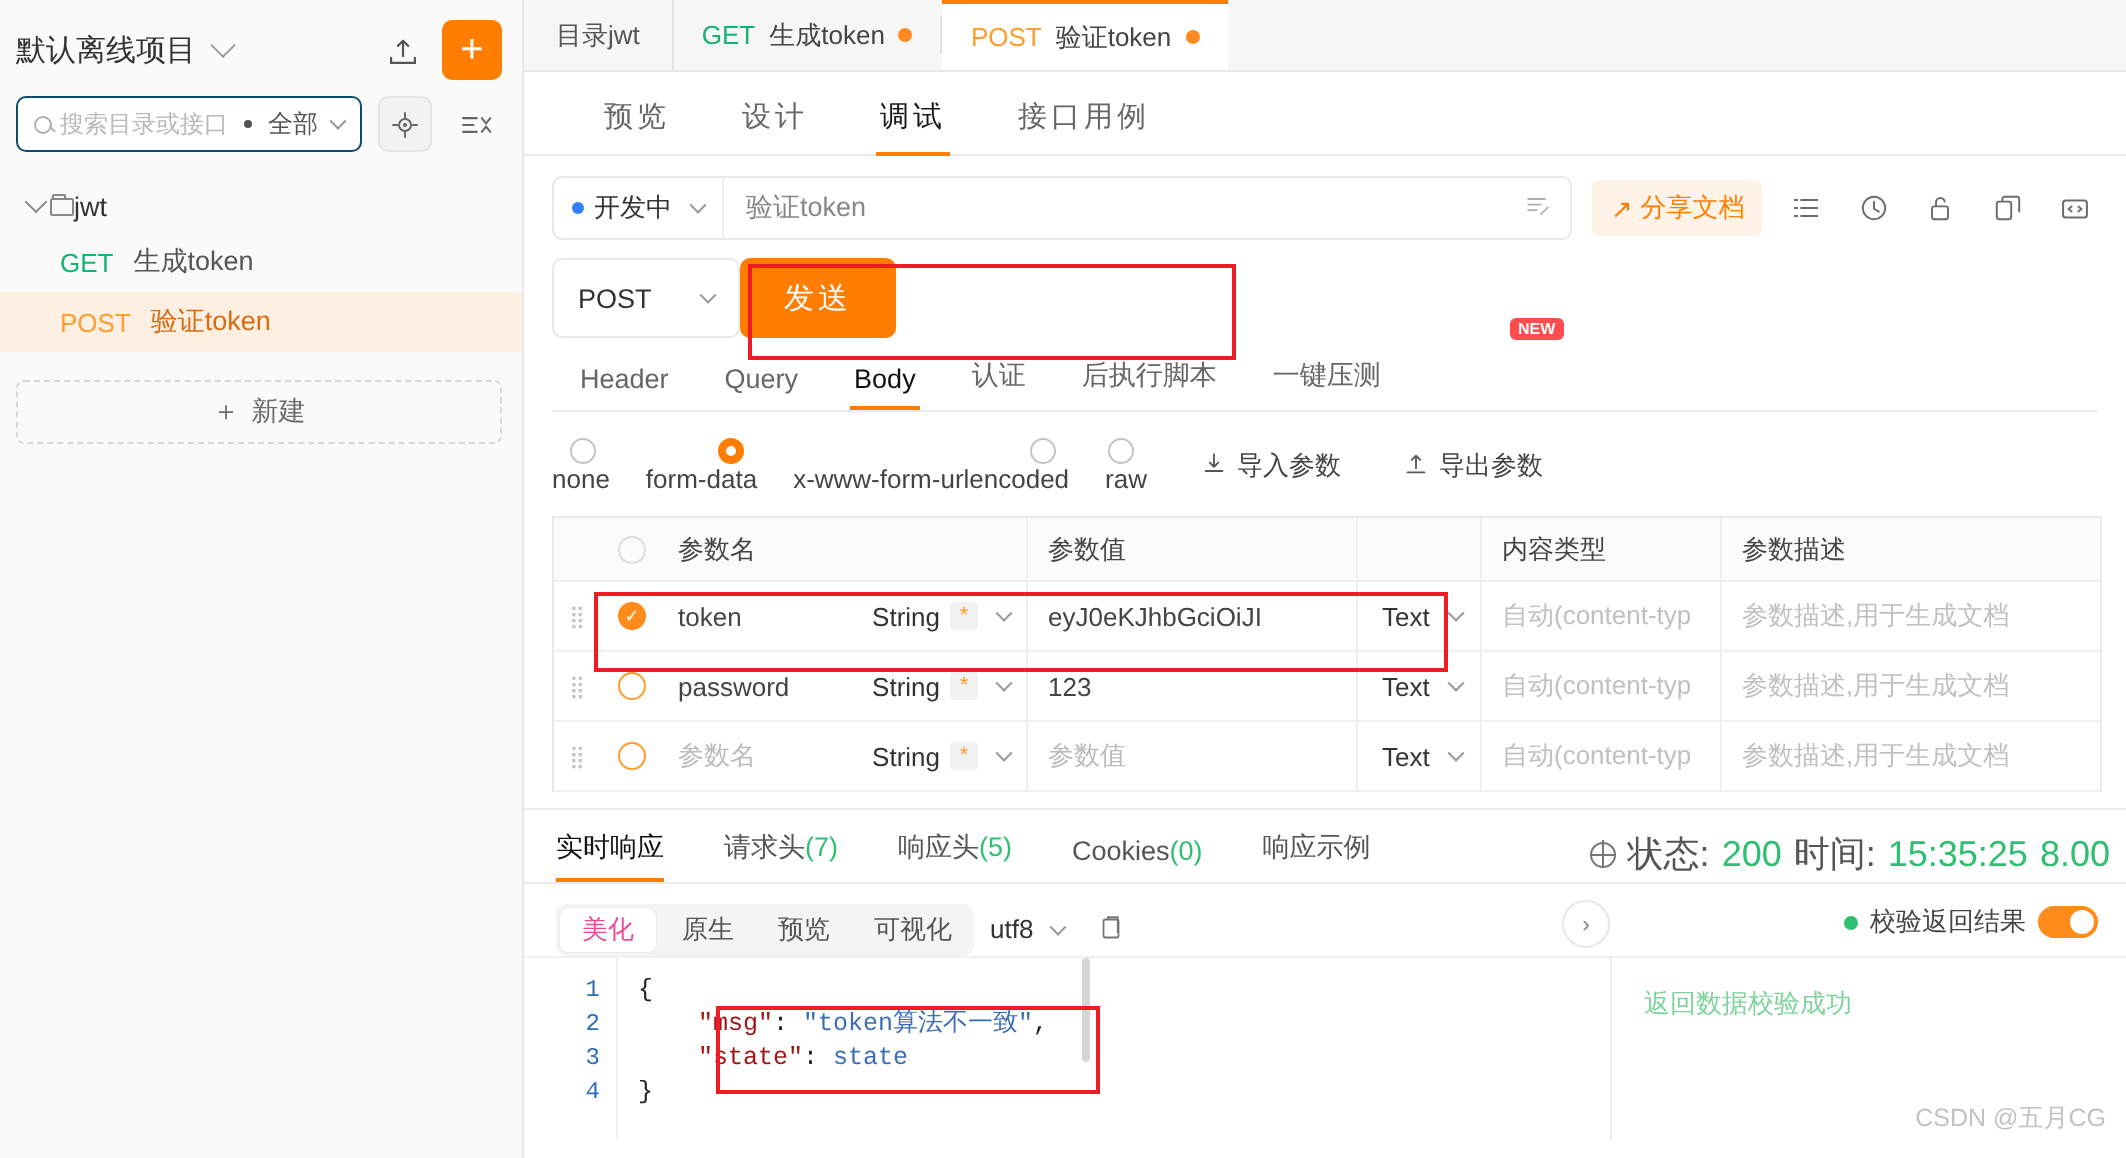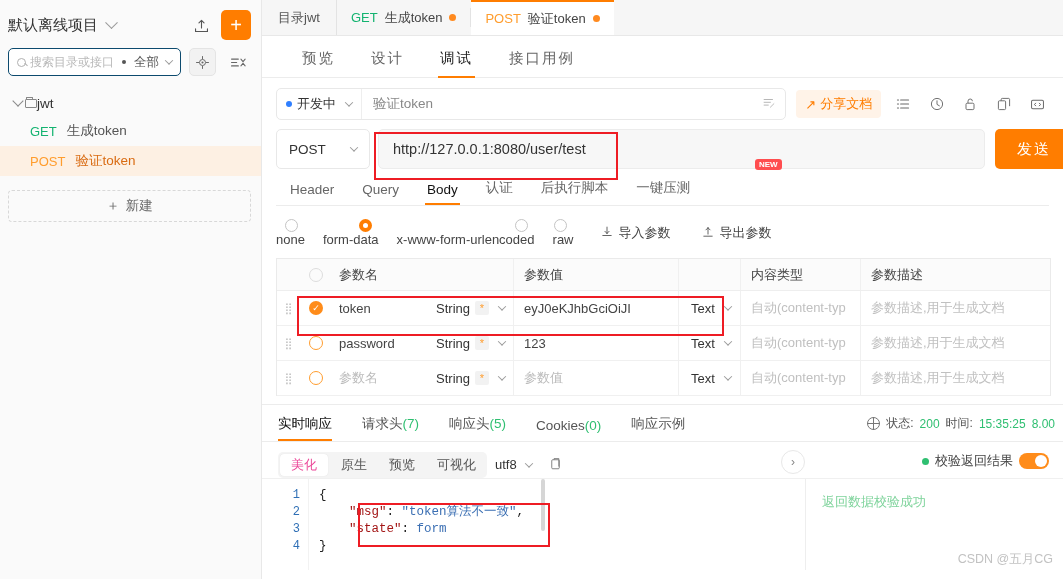--- a/index.html
+++ b/index.html
@@ -221,21 +221,21 @@
   .c-desc { flex: 0 0 190px; padding-left: 10px; color:#c0c0c0; border-left:1px solid #f0f0f0; height:100%; display:flex;align-items:center; overflow:hidden; white-space:nowrap;}
 
   
   .resp-wrap { margin-top: 8px; border-top:1px solid #ececec; }
   .resp-tabs { display:flex; align-items:flex-end; padding: 10px 0 0 16px; position:relative; }
   .rtab { padding: 0 18px 8px 0; margin-right: 12px; font-size:13.5px; color:#555; cursor:pointer; position:relative;}
   .rtab.active { color:#111; font-weight:500;}
   .rtab.active::after { content:''; position:absolute; left:0; right:18px; bottom:0; height:2.5px; background:#ff7d00;}
   .cnt { color:#2fbf71; }
   .status-info {
-    position:absolute; right: 8px; top: 10px; display:flex;align-items:center;gap:6px; font-size:12px; color:#555;
+    position:absolute; right: 8px; top: 10px; display:flex;align-items:center;gap:6px; font-size:18px; color:#555;
   }
   .globe { width:13px;height:13px;border:1.3px solid #777;border-radius:50%; position:relative;}
   .globe::after{content:'';position:absolute;left:5px;top:-1.3px;width:0;height:13px;border-left:1.3px solid #777;}
   .globe::before{content:'';position:absolute;left:-1.3px;top:5px;width:13px;height:0;border-top:1.3px solid #777;}
   .g-ok { color:#2fbf71; }
   .resp-tabs-line { height:1px; background:#ececec; }
 
   .fmt-row { display:flex; align-items:center; padding: 9px 0 0 16px; position:relative; height:36px;}
   .fmt-group { display:flex; align-items:center; background:#f4f4f4; border-radius:5px; height:26px; }
   .fmt { padding: 0 11px; font-size:13px; color:#555; cursor:pointer; line-height:26px; height:26px;}
@@ -417,21 +417,20 @@
             <path d="M8 8.5L6.2 10 8 11.5M12 8.5L13.8 10 12 11.5" stroke="#6b6b6b" stroke-width="1.1" fill="none" stroke-linecap="round"></path>
           </svg>
       </div>
     </div>
 
     <div class="url-row">
       <div class="method-box">
         <span>POST</span>
         <span class="mini-chev"></span>
       </div>
-      <div class="url-input">http://127.0.0.1:8080/user/test</div>
       <div class="send-btn">发送</div>
     </div>
 
     <div class="reqtabs">
       <div class="reqtab">Header</div>
       <div class="reqtab">Query</div>
       <div class="reqtab active">Body</div>
       <div class="reqtab">认证</div>
       <div class="reqtab">后执行脚本</div>
       <div class="reqtab">一键压测</div>
@@ -610,21 +609,21 @@
           <div>2</div>
           <div>3</div>
           <div>4</div>
         </div>
         <div class="code">
           <div><span class="p">{</span></div>
           <div style="padding-left:30px">
             <span class="k">"msg"</span><span class="p">: </span><span class="v">"token算法不一致"</span><span class="p">,</span>
           </div>
           <div style="padding-left:30px">
-            <span class="k">"state"</span><span class="p">: </span><span class="v">form</span>
+            <span class="k">"state"</span><span class="p">: </span><span class="v">state</span>
           </div>
           <div><span class="p">}</span></div>
           <div class="vscroll"></div>
         </div>
         <div class="right-panel">
           <div class="ok-msg">返回数据校验成功</div>
         </div>
       </div>
     </div>
 

